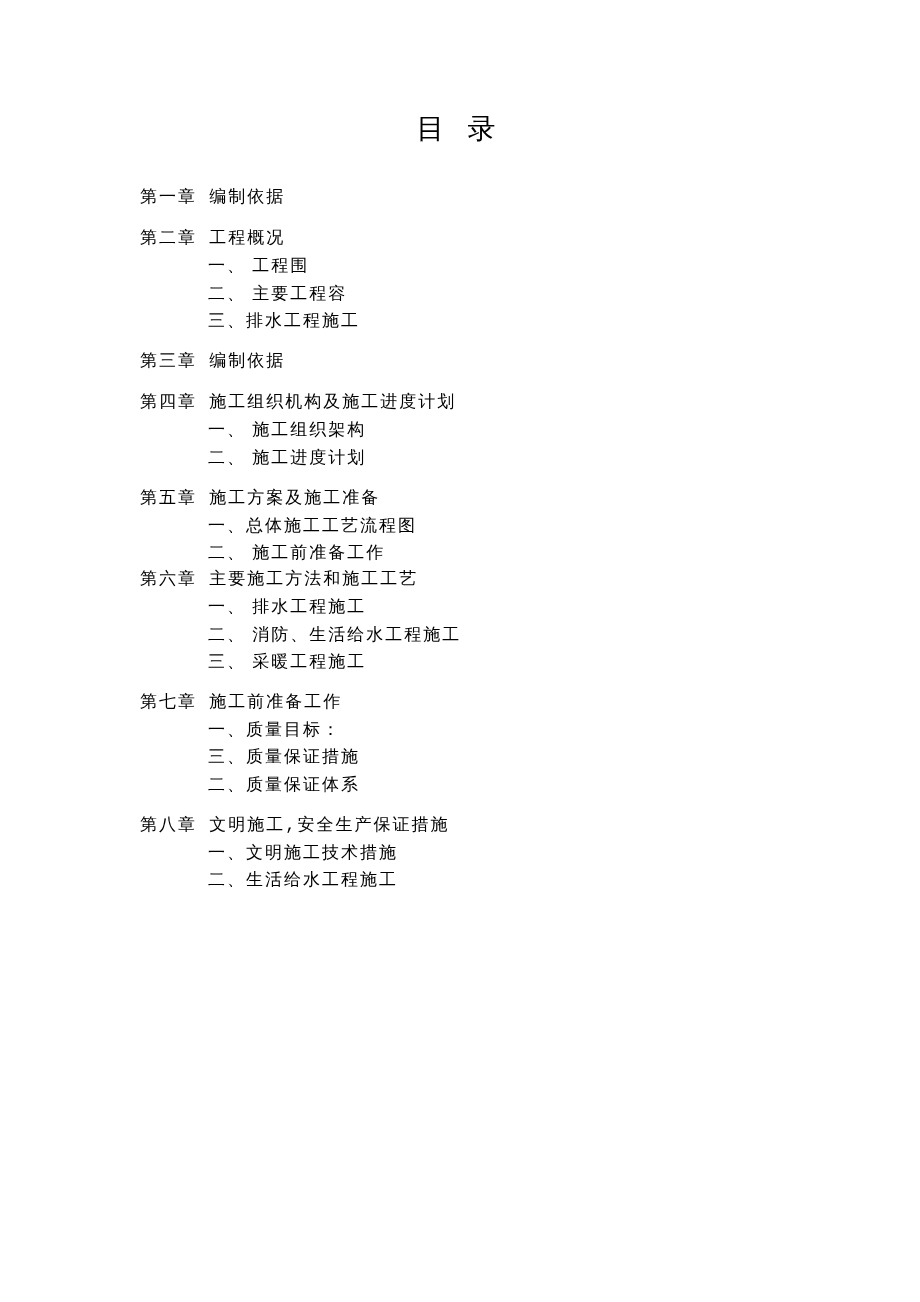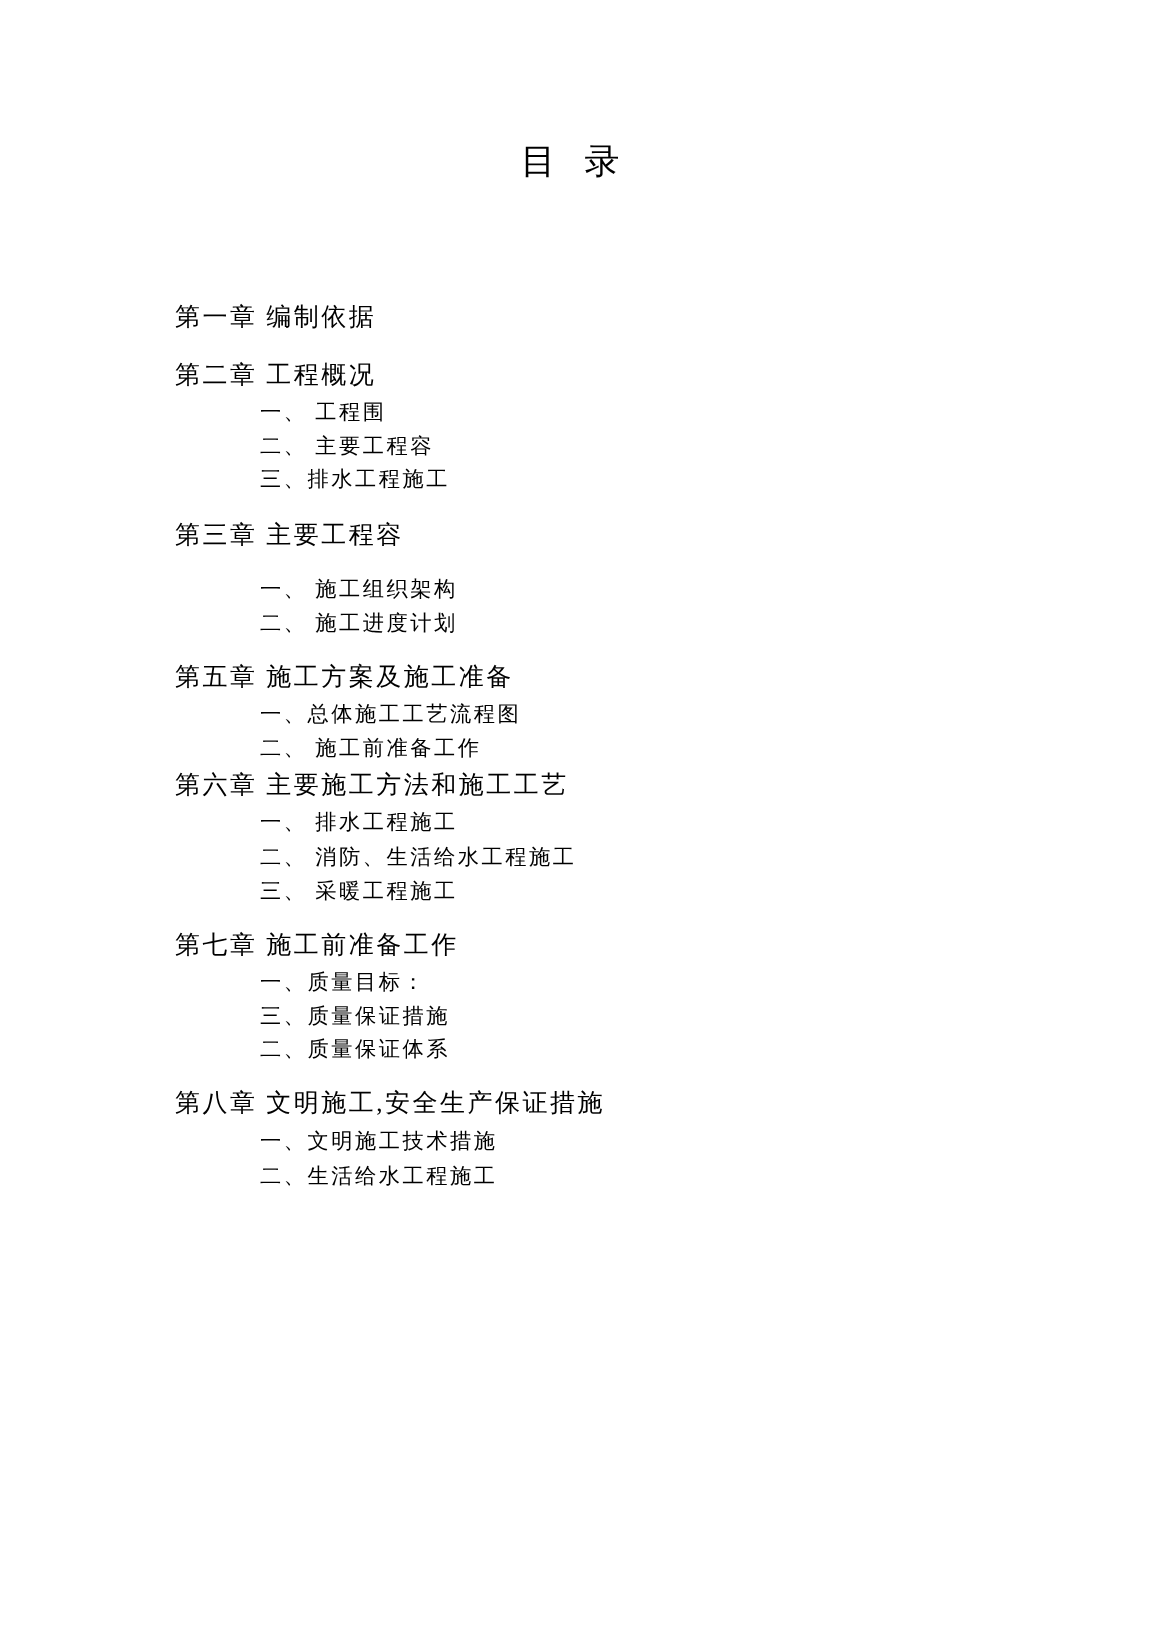--- a/index.html
+++ b/index.html
@@ -12,27 +12,28 @@
       height: 1302px;
       background: #ffffff;
       font-family: "SimSun", "宋体", serif;
       color: #000000;
       padding: 110px 140px 0 140px;
     }
     .title {
       font-size: 28px;
       text-align: center;
       letter-spacing: 8px;
-      margin-bottom: 90px;
+      margin-bottom: 36px;
       font-weight: normal;
     }
     .chapter {
-      font-size: 20px;
+      font-size: 17px;
       letter-spacing: 2px;
       line-height: 1.6;
+      font-family: Liberation Mono, monospace;
     }
     .chapter-block {
       margin-bottom: 14px;
     }
     .sub-item {
       padding-left: 68px;
       font-size: 17px;
       letter-spacing: 2px;
       line-height: 1.6;
     }
@@ -49,24 +50,25 @@
   </div>
 
   <div class="chapter-block">
     <div class="chapter">第二章  工程概况</div>
     <div class="sub-item">一、  工程围</div>
     <div class="sub-item">二、  主要工程容</div>
     <div class="sub-item">三、排水工程施工</div>
   </div>
 
   <div class="chapter-block">
-    <div class="chapter">第三章  主要工程容</div>
+    <div class="chapter">第三章  编制依据</div>
   </div>
 
   <div class="chapter-block">
+    <div class="chapter">第四章  施工组织机构及施工进度计划</div>
     <div class="sub-item">一、  施工组织架构</div>
     <div class="sub-item">二、  施工进度计划</div>
   </div>
 
   <div>
     <div class="chapter">第五章  施工方案及施工准备</div>
     <div class="sub-item">一、总体施工工艺流程图</div>
     <div class="sub-item">二、  施工前准备工作</div>
   </div>
 

